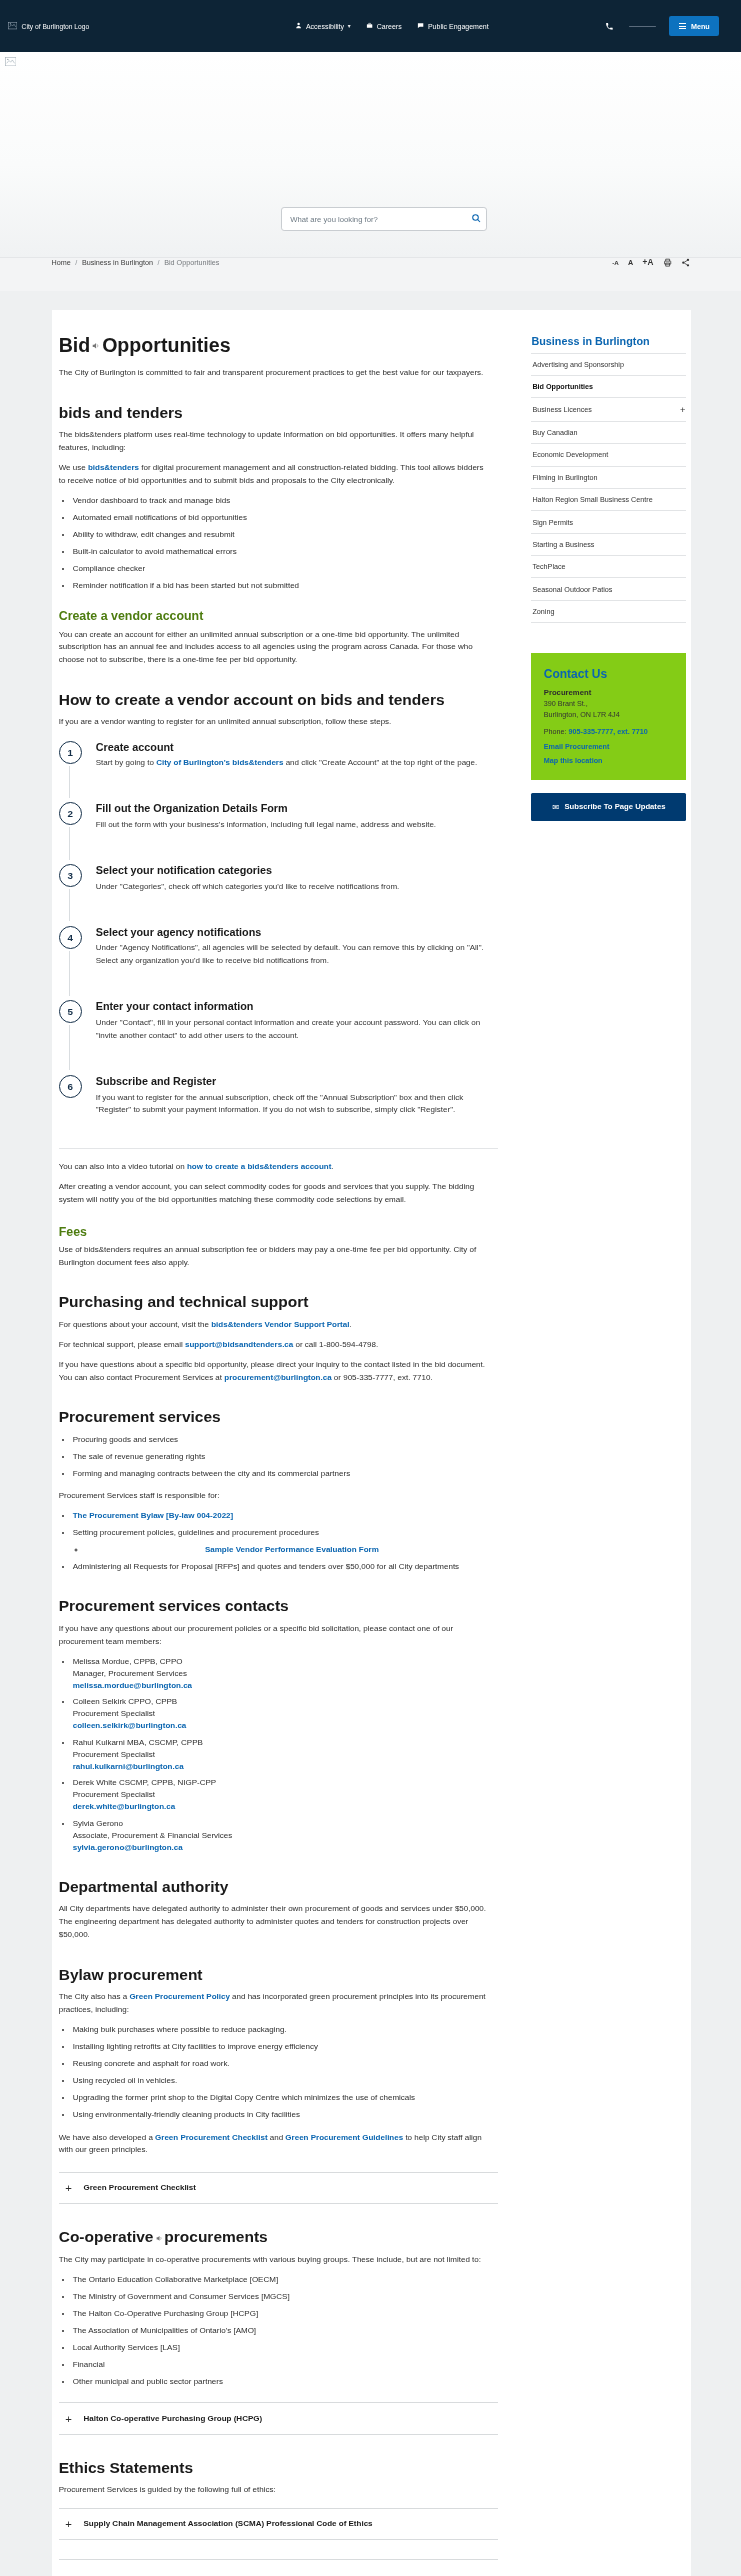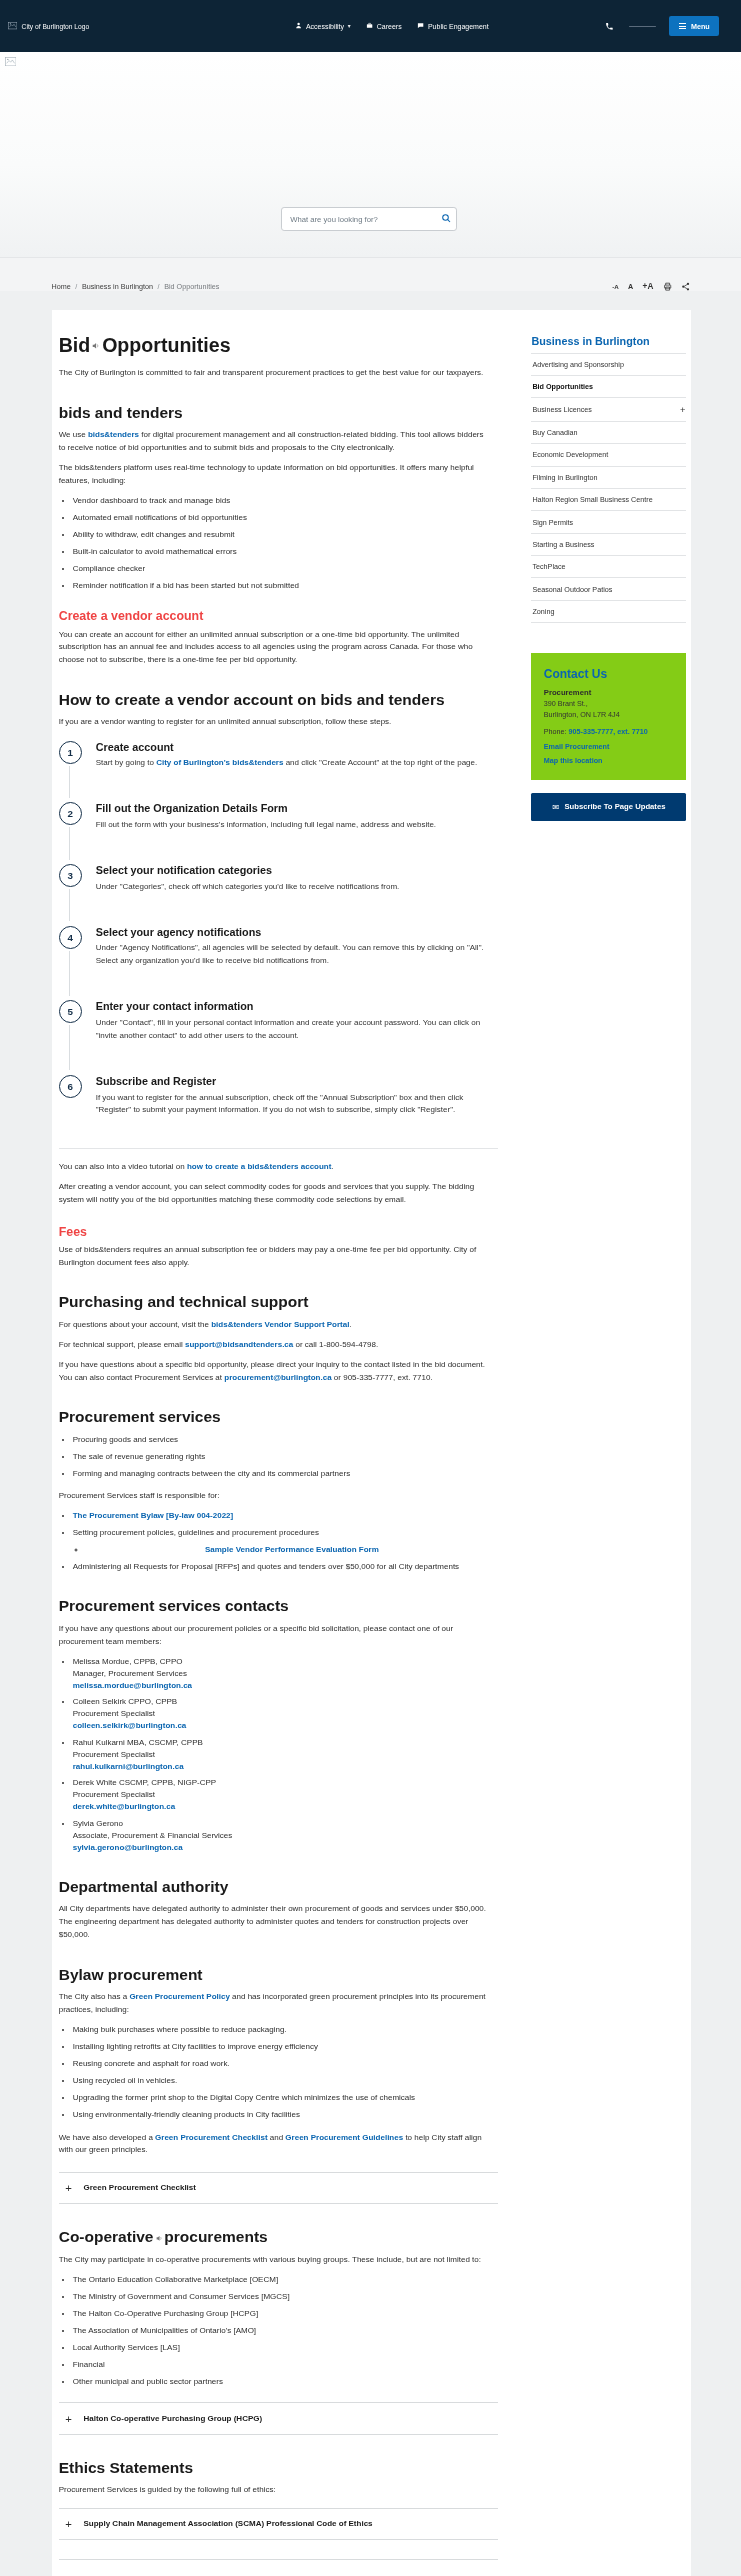--- a/index.html
+++ b/index.html
@@ -30,53 +30,53 @@
   }
   .burger i { display:block; width:7.7px; height:1px; background:#fff; margin:1.5px 0; }
 
   
   .hero {
     position:relative; height:206px;
     background:linear-gradient(180deg,#ffffff 0%,#fafbfb 55%,#f0f2f3 100%);
     border-bottom:0.5px solid #e4e6e8;
   }
   .hero-broken { position:absolute; top:5.2px; left:5.2px; }
-  .searchwrap { position:absolute; top:155px; left:281px; width:176px; }
+  .searchwrap { position:absolute; top:155px; left:281px; width:206px; }
   .search {
     width:100%; height:24px; border:0.5px solid #c9cdd1; border-radius:3.1px;
     background:#fff; padding:0 24px 0 8.2px; font-family:inherit; font-size:7.7px; color:#333;
   }
   .search::placeholder { color:#6e7a84; }
   .searchbtn { position:absolute; right:6.2px; top:6.2px; background:none; border:none; cursor:pointer; }
 
   
   .crumbbar { background:#f3f4f5; }
   .crumbbar .inner {
     width:639px; margin:0 auto; height:33px;
-    display:flex; align-items:flex-end; justify-content:space-between;gap:21px;
+    display:flex; align-items:flex-start; justify-content:space-between;gap:21px;
   }
   .crumbs { display:flex; align-items:center; gap:4.6px; font-size:7.2px; }
   .crumbs a { color:#3c3c3c; }
   .crumbs .sep { color:#8a8f94; }
   .crumbs .current { color:#75797d; }
   .tools { display:flex; align-items:center; gap:9.3px; color:#333; }
   .fs { font-weight:700; color:#333; }
   .fs1 { font-size:6.2px; } .fs2 { font-size:7.2px; } .fs3 { font-size:8.2px; }
   .tool { display:flex; align-items:center; }
 
   
   .content-outer { padding:18.5px 0 47px; }
   .card {
     width:639px; margin:0 auto; background:#fff;
     padding:24px 4.1px 44px 7.2px; display:flex;
   }
   .main { width:439px; }
   .main h1 { font-size:19.6px; font-weight:700; color:#1a1a1a; margin-bottom:10.3px; }
   .main h2 { font-size:15.5px; font-weight:700; color:#1a1a1a; line-height:1.18; margin:24px 0 7.2px; max-width:402px; }
-  .main h3.sub { font-size:12.4px; font-weight:700; color:#ef4444; margin:17.5px 0 5.2px; }
+  .main h3.sub { font-size:12.4px; font-weight:700; color:#4d7c0f; margin:17.5px 0 5.2px; }
   .main p { font-size:8px; line-height:1.6; margin-bottom:7.2px; max-width:433px; }
   ul.plain { list-style:disc; padding-left:14px; margin:1px 0 10.3px; }
   ul.plain > li { font-size:8px; line-height:1.55; margin-bottom:4.6px; }
   ul.subplain { list-style:circle; padding-left:13.4px; margin:4.1px 0 1px; }
   ul.subplain li { font-size:8px;text-align:center; }
   .listen { display:inline-flex; vertical-align:middle; margin:0 2.1px; opacity:.8; }
 
   .steps { margin-top:11.3px; }
   .step { position:relative; padding:0 0 21.6px 37px; }
   .step:not(:last-child)::before {
@@ -253,22 +253,22 @@
         <span>Bid</span><span class="listen">
             <svg width="7.7" height="7.7" viewBox="0 0 16 16">
               <path d="M1.5 5.5h3l4-3.2v11.4l-4-3.2h-3z" fill="#555"></path>
               <path d="M10.8 5c1.7 1.6 1.7 4.4 0 6" stroke="#555" fill="none" stroke-width="1.3"></path>
             </svg>
           </span><span>Opportunities</span>
       </h1>
       <p class="lead">The City of Burlington is committed to fair and transparent procurement practices to get the best value for our taxpayers.</p>
 
       <h2>bids and tenders</h2>
+      <p>The bids&amp;tenders platform uses real-time technology to update information on bid opportunities. It offers many helpful features, including:</p>
       <p><span>We use </span><a class="lnk">bids&amp;tenders</a><span> for digital procurement management and all construction-related bidding. This tool allows bidders to receive notice of bid opportunities and to submit bids and proposals to the City electronically.</span></p>
-      <p>The bids&amp;tenders platform uses real-time technology to update information on bid opportunities. It offers many helpful features, including:</p>
       <ul class="plain">
           <li>Vendor dashboard to track and manage bids</li>
           <li>Automated email notifications of bid opportunities</li>
           <li>Ability to withdraw, edit changes and resubmit</li>
           <li>Built-in calculator to avoid mathematical errors</li>
           <li>Compliance checker</li>
           <li>Reminder notification if a bid has been started but not submitted</li>
         </ul>
 
       <h3 class="sub">Create a vendor account</h3>

